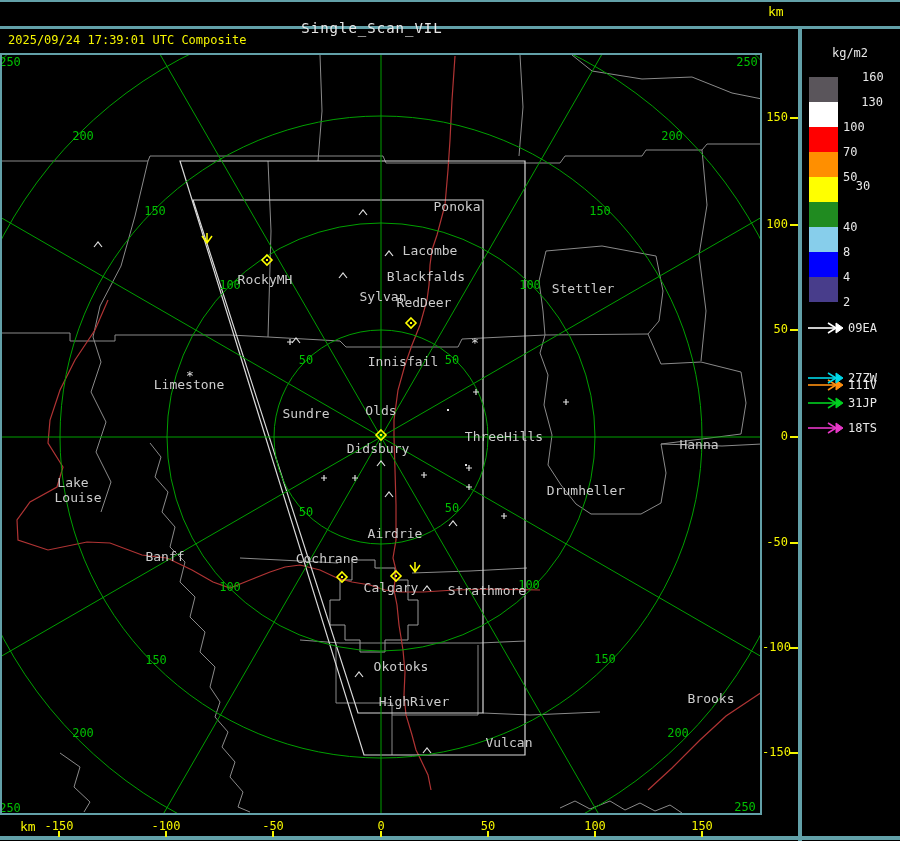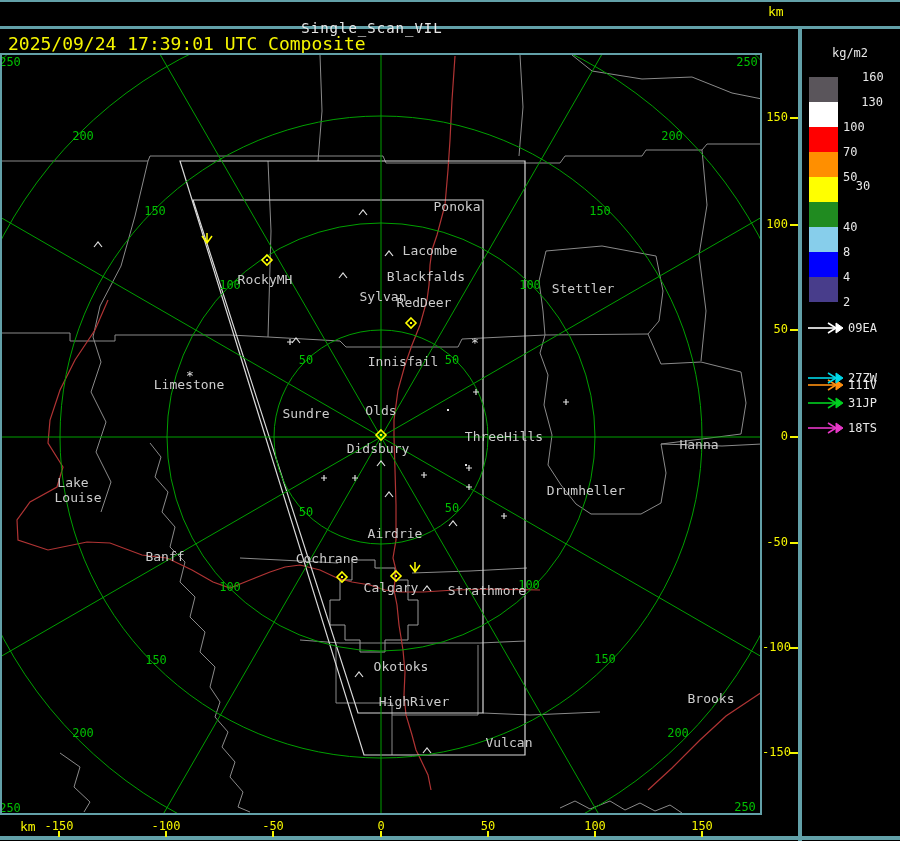--- a/index.html
+++ b/index.html
@@ -1,21 +1,21 @@
 <!DOCTYPE html>
 <html><head>
 <meta charset="utf-8">
 <style>
   html,body{margin:0;padding:0;background:#000;}
   .screen{position:relative;width:900px;height:841px;background:#000;overflow:hidden;
           font-family:"DejaVu Sans Mono","Liberation Mono",monospace;}
   .rule{position:absolute;background:#62a0a8;}
   .titlebar{position:absolute;left:0;top:16px;width:744px;height:24px;display:flex;
             align-items:center;justify-content:center;color:#e8e8e8;font-size:14px;letter-spacing:1px;}
-  .infobar{position:absolute;left:0;top:29px;width:900px;height:23px;color:#f5f500;font-size:18px;}
+  .infobar{position:absolute;left:0;top:29px;width:900px;height:23px;color:#f5f500;font-size:12px;}
   .stamp{position:absolute;left:8px;top:4px;}
   .kmright{position:absolute;left:768px;top:4px;color:#f5f500;font-size:13px;}
   .kmbottom{position:absolute;left:20px;top:819px;color:#f5f500;font-size:13px;}
   .axislabel{position:absolute;color:#f5f500;font-size:12px;white-space:nowrap;}
   .tick{position:absolute;background:#f5f500;}
   .divider{position:absolute;left:798px;top:27px;width:4px;height:814px;background:#62a0a8;}
   .legend-unit{position:absolute;left:820px;top:46px;width:60px;text-align:center;
                color:#e8e8e8;font-size:12px;}
   .swatch{position:absolute;left:809px;width:29px;height:25px;}
   .scale-label{position:absolute;left:843px;width:40px;color:#e8e8e8;font-size:12px;}

